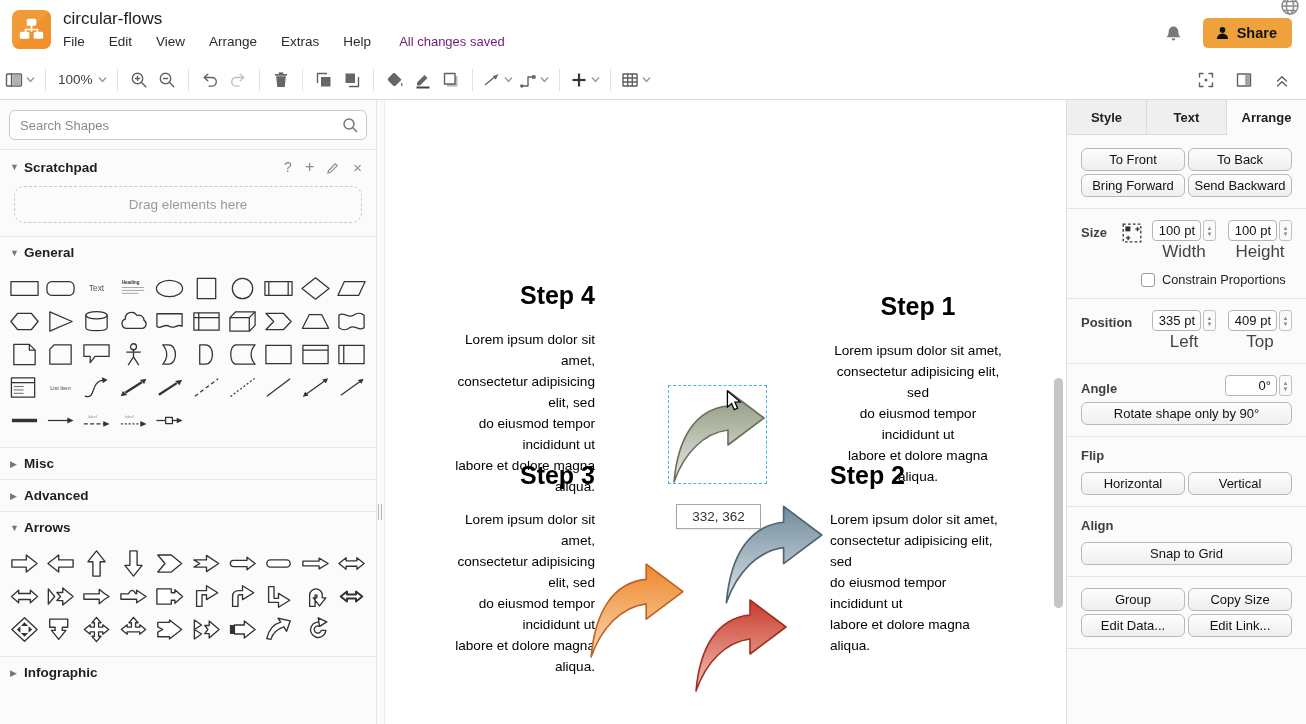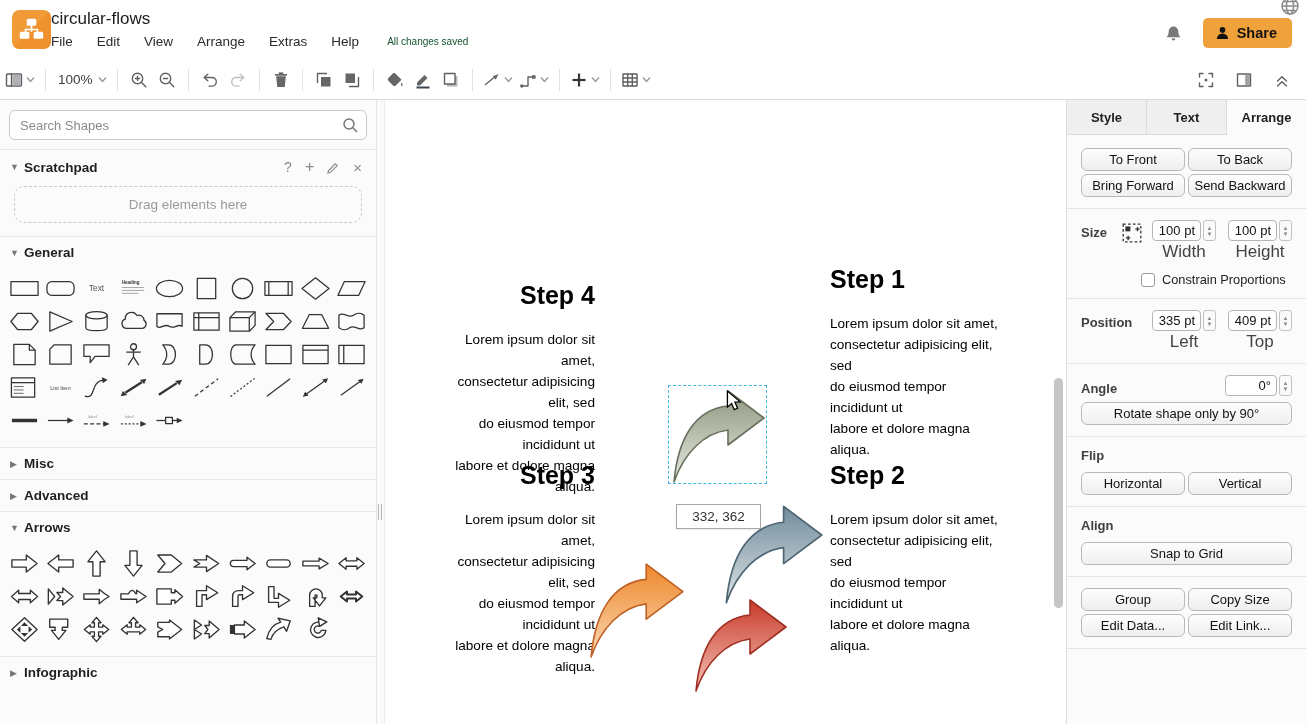--- a/index.html
+++ b/index.html
@@ -3,25 +3,25 @@
 <meta charset="utf-8">
 <style>
   *{margin:0;padding:0;box-sizing:border-box}
   html,body{width:1306px;height:724px;overflow:hidden}
   body{font-family:"Liberation Sans","DejaVu Sans",sans-serif;background:#fff;color:#202124}
   .app{width:1306px;height:724px;display:flex;flex-direction:column;position:relative}
 
   
   .hdr{height:60px;display:flex;align-items:flex-start;padding:8px 12px 0 12px;position:relative;background:#fff}
   .logo{width:39px;height:39px;border-radius:7px;margin-top:2px;flex:0 0 auto}
-  .hdr-mid{margin-left:0}
+  .hdr-mid{margin-left:12px}
   .doc-title{font-size:17px;font-weight:500;color:#1b1b1b;line-height:22px}
   .menubar{display:flex;align-items:center;gap:24px;margin-top:4px;font-size:13.5px;color:#2b2b2b}
   .menu-item{cursor:default}
-  .autosave{color:#14532d;font-size:10px;margin-left:4px}
+  .autosave{color:#701a75;font-size:13px;margin-left:4px}
   .hdr-right{position:absolute;right:14px;top:0;height:60px;display:flex;align-items:center;gap:20px}
   .bell{width:19px;height:19px;margin-top:8px}
   .share-btn{background:#efa13c;border:none;border-radius:5px;padding:7px 15px 7px 12px;display:flex;align-items:center;gap:7px;font-size:14.5px;font-weight:700;color:#111;margin-top:6px}
   .globe{position:absolute;right:-8px;top:-4px;width:20px;height:20px}
 
   
   .tbar{height:40px;display:flex;align-items:center;padding:0 2px;border-bottom:1px solid #dadce0;background:#fff;position:relative}
   .tb-group{display:flex;align-items:center}
   .tb-sep{width:1px;height:22px;background:#e2e2e2;margin:0 7px}
   .tb-btn{min-width:28px;height:28px;display:flex;align-items:center;justify-content:center;border-radius:3px;gap:3px;padding:0 3px}
@@ -51,21 +51,21 @@
   
   .split{width:8px;background:#fafafa;border-right:1px solid #ececec;position:relative;flex:0 0 auto}
   .grip{position:absolute;left:1px;top:404px;height:16px;width:4px;border-left:1px solid #b5b5b5;border-right:1px solid #b5b5b5}
 
   
   .canvas{flex:1;background:#fff;position:relative;overflow:hidden}
   .step-block{position:absolute}
   .step-title{font-size:25px;font-weight:700;color:#000;line-height:30px}
   .step-text{margin-top:19px;font-size:13.6px;line-height:21px;color:#000;white-space:pre-line}
   .pos-step4{left:50px;top:180px;width:160px;text-align:right}
-  .pos-step1{left:445px;top:164px;width:176px;text-align:left}
+  .pos-step1{left:445px;top:191px;width:176px;text-align:center}
   .pos-step3{left:50px;top:360px;width:160px;text-align:right}
   .pos-step2{left:445px;top:360px;width:176px;text-align:left}
   .carrow{position:absolute}
   .pos-arrow-gray{left:335px;top:400px;width:106px;height:106px}
   .pos-arrow-orange{left:199px;top:458px;width:104px;height:102px}
   .pos-arrow-red{left:303px;top:494px;width:104px;height:100px}
   .pos-arrow-green{left:283px;top:285px;width:100px;height:100px}
   .sel-box{position:absolute;left:283px;top:285px;width:99px;height:99px;border:1px dashed #41b7e8}
   .pos-tooltip{position:absolute;left:291px;top:404px;width:85px;height:25px;background:#fff;border:1px solid #a8a8a8;border-radius:0;font-size:13.5px;color:#333;display:flex;align-items:center;justify-content:center;z-index:12;box-shadow:0 1px 2px rgba(0,0,0,.08)}
   .cursor{position:absolute;left:340px;top:290px;z-index:13}

